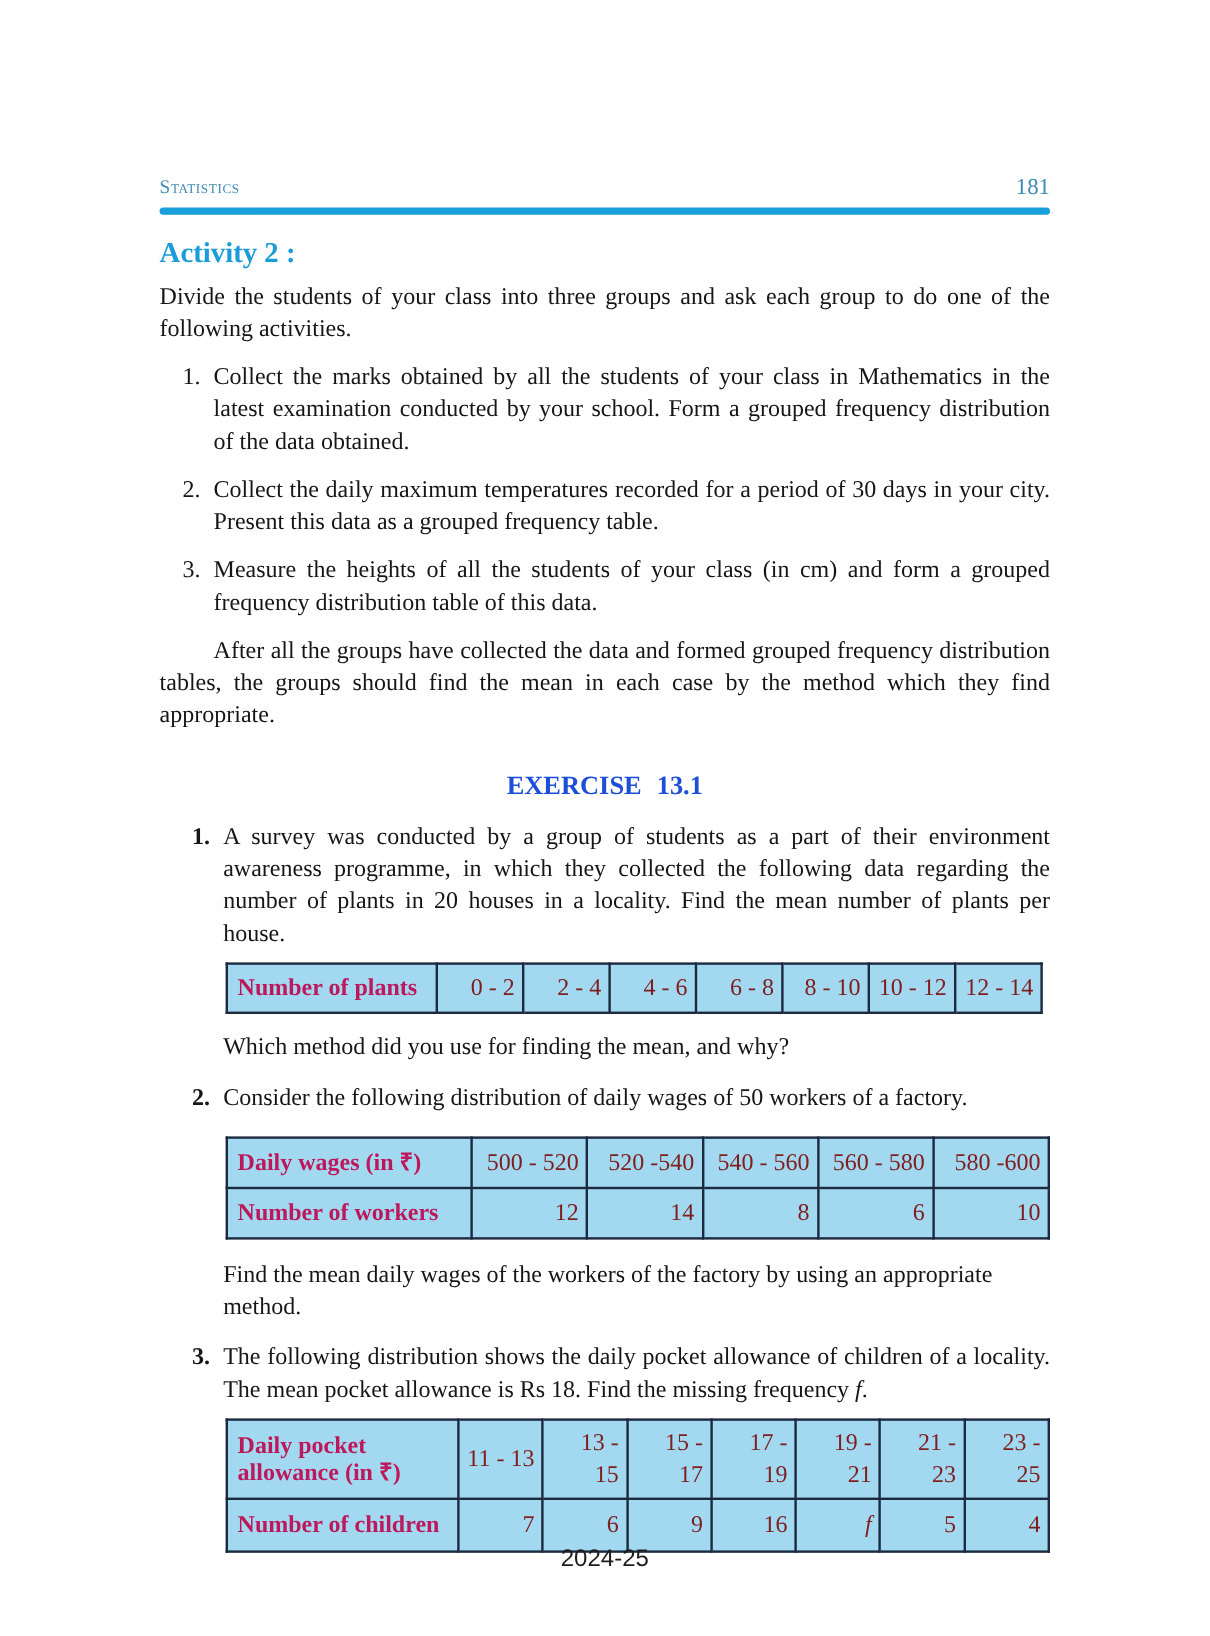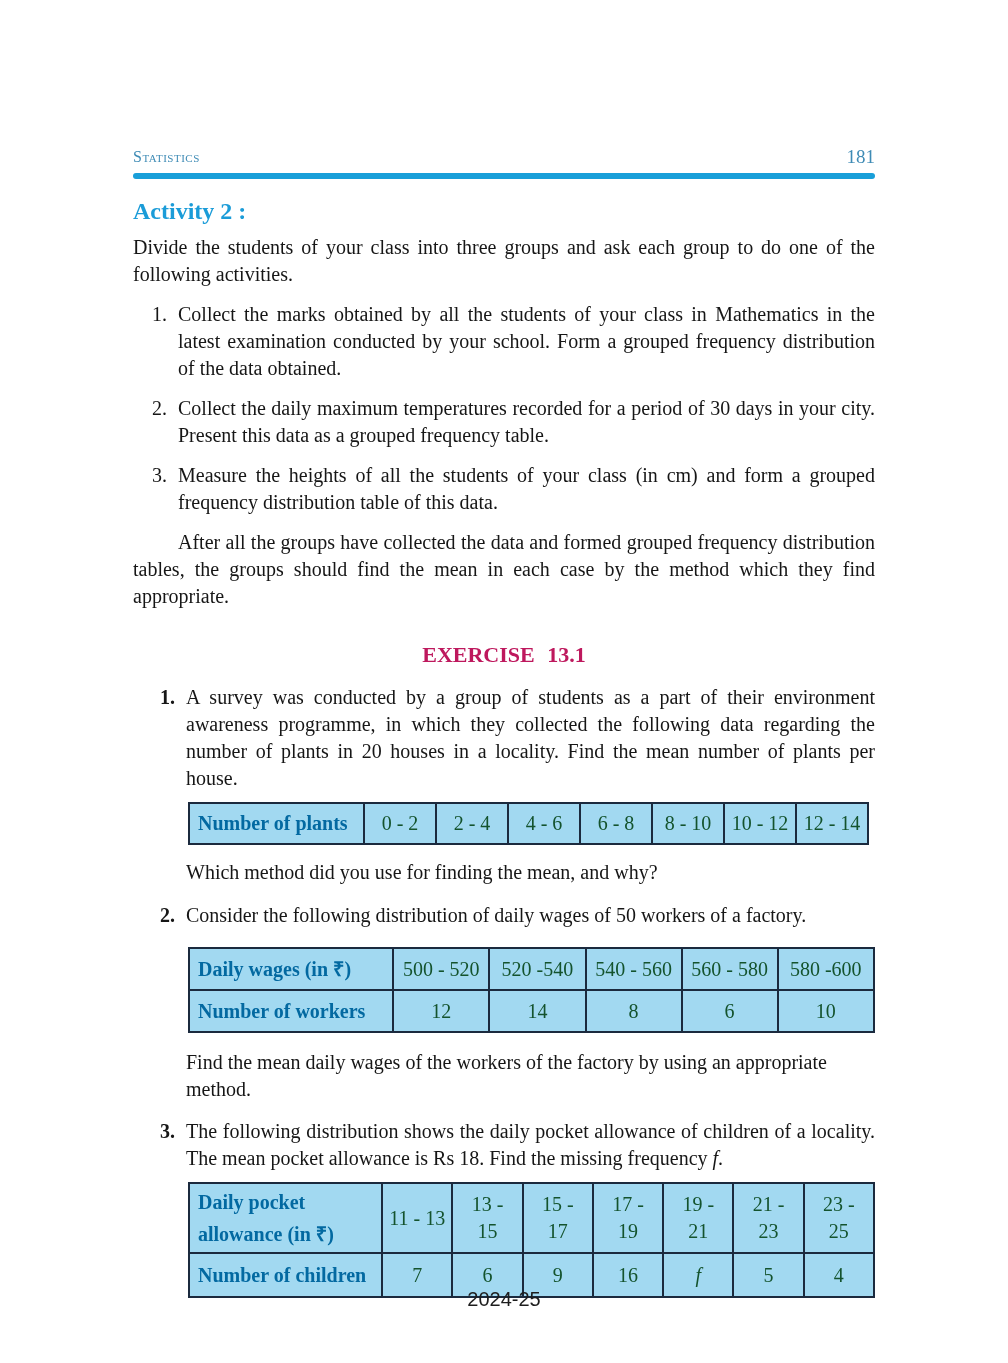--- a/index.html
+++ b/index.html
@@ -20,21 +20,21 @@
   .rh-title {
     font-variant:small-caps; letter-spacing:.5px;
     color:#3e8bb5; font-size:16px;
   }
   .rh-num { color:#3e8bb5; font-size:19px;text-align:right; }
   .head-rule { height:6px; background:#199fd9; margin-top:3px; border-radius:3px; }
 
   
   .activity-title { color:#1b9cd8; font-size:24px; font-weight:bold; margin:19px 0 9px; }
   .exercise-title {
-    text-align:center; color:#be185d; font-size:22px; font-weight:bold;
+    text-align:center; color:#1d4ed8; font-size:22px; font-weight:bold;
     word-spacing:7px; margin:31px 0 16px;
   }
 
   
   .body { text-align:justify; margin-top:6px; }
   .indent { text-indent:45px; margin-top:13px; }
   .item { display:flex; margin-top:13px; }
   .item .num { flex:0 0 26px; margin-left:19px; }
   .item.q .num { margin-left:27px; font-weight:bold; }
   .itext { flex:1; text-align:justify; }
@@ -44,38 +44,38 @@
   
   .dtable {
     border-collapse:collapse;
     margin:10px 0 2px 55px;
     font-size:20px;
     border:2px solid #1b2a3e;
   }
   .dtable td {
     border:2px solid #1b2a3e;
     background:#a2d9f1;
-    text-align:center;
-    color:#14532d;
+    text-align:right;
+    color:#7f1d1d;
     padding:2px 6px;
     height:41px;
   }
   .dtable td.label-cell {
-    text-align:left; font-weight:bold; color:#0369a1; padding-left:8px;
+    text-align:left; font-weight:bold; color:#be185d; padding-left:8px;
   }
   .t1 td.label-cell { width:175px; }
   .t1 td:not(.label-cell) { width:72px; }
   .t2 td.label-cell { width:211px; }
   .t2 td:not(.label-cell) { width:99px; }
   .t2 td { height:42px; }
   .t3 td.label-cell { width:195px; }
   .t3 td:not(.label-cell) { width:71px; }
   .t3 tr:first-child td { height:66px; }
   .t3 tr:last-child td { height:44px; }
-  .t3 td.label-cell { line-height:32px;font-family:Liberation Serif, serif; }
+  .t3 td.label-cell { line-height:22px;font-family:Liberation Serif, serif; }
   .dtable .italic { font-style:italic; }
 
   .footer {
     position:absolute; top:1286px; left:0; width:100%;
     text-align:center;
     font-family:"Liberation Sans", sans-serif;
     font-size:20px; color:#1d1d1d;
   }
 </style>
 </head>

